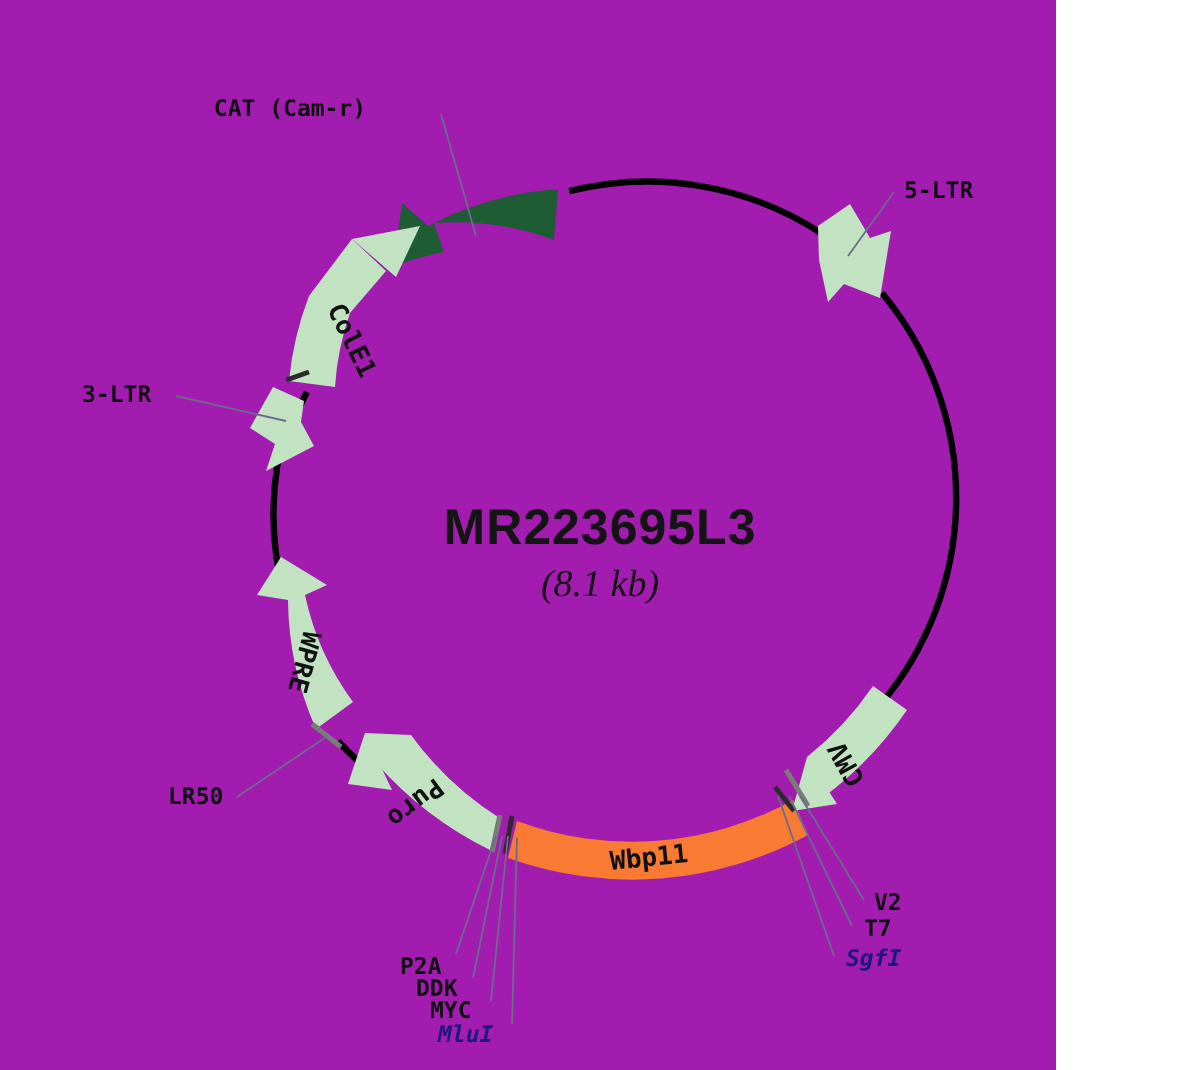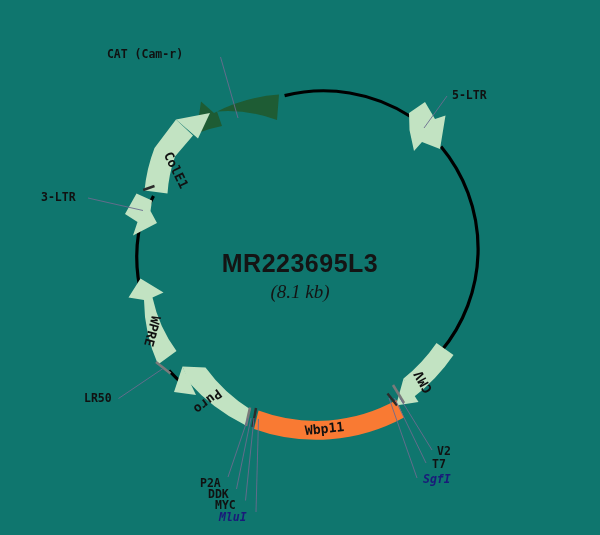--- a/index.html
+++ b/index.html
@@ -8,23 +8,23 @@
     background: #ffffff;
   }
   body {
     width: 600px;
     height: 535px;
     overflow: hidden;
     font-family: "Liberation Sans", sans-serif;
   }
   #plasmid-root {
     position: relative;
-    width: 600px;
+    width: 528px;
     height: 535px;
-    background: #0f766e;
+    background: #a21caf;
   }
   svg#map {
     display: block;
     width: 600px;
     height: 535px;
   }
   .backbone {
     fill: none;
     stroke: #000000;
     stroke-width: 3.2;

